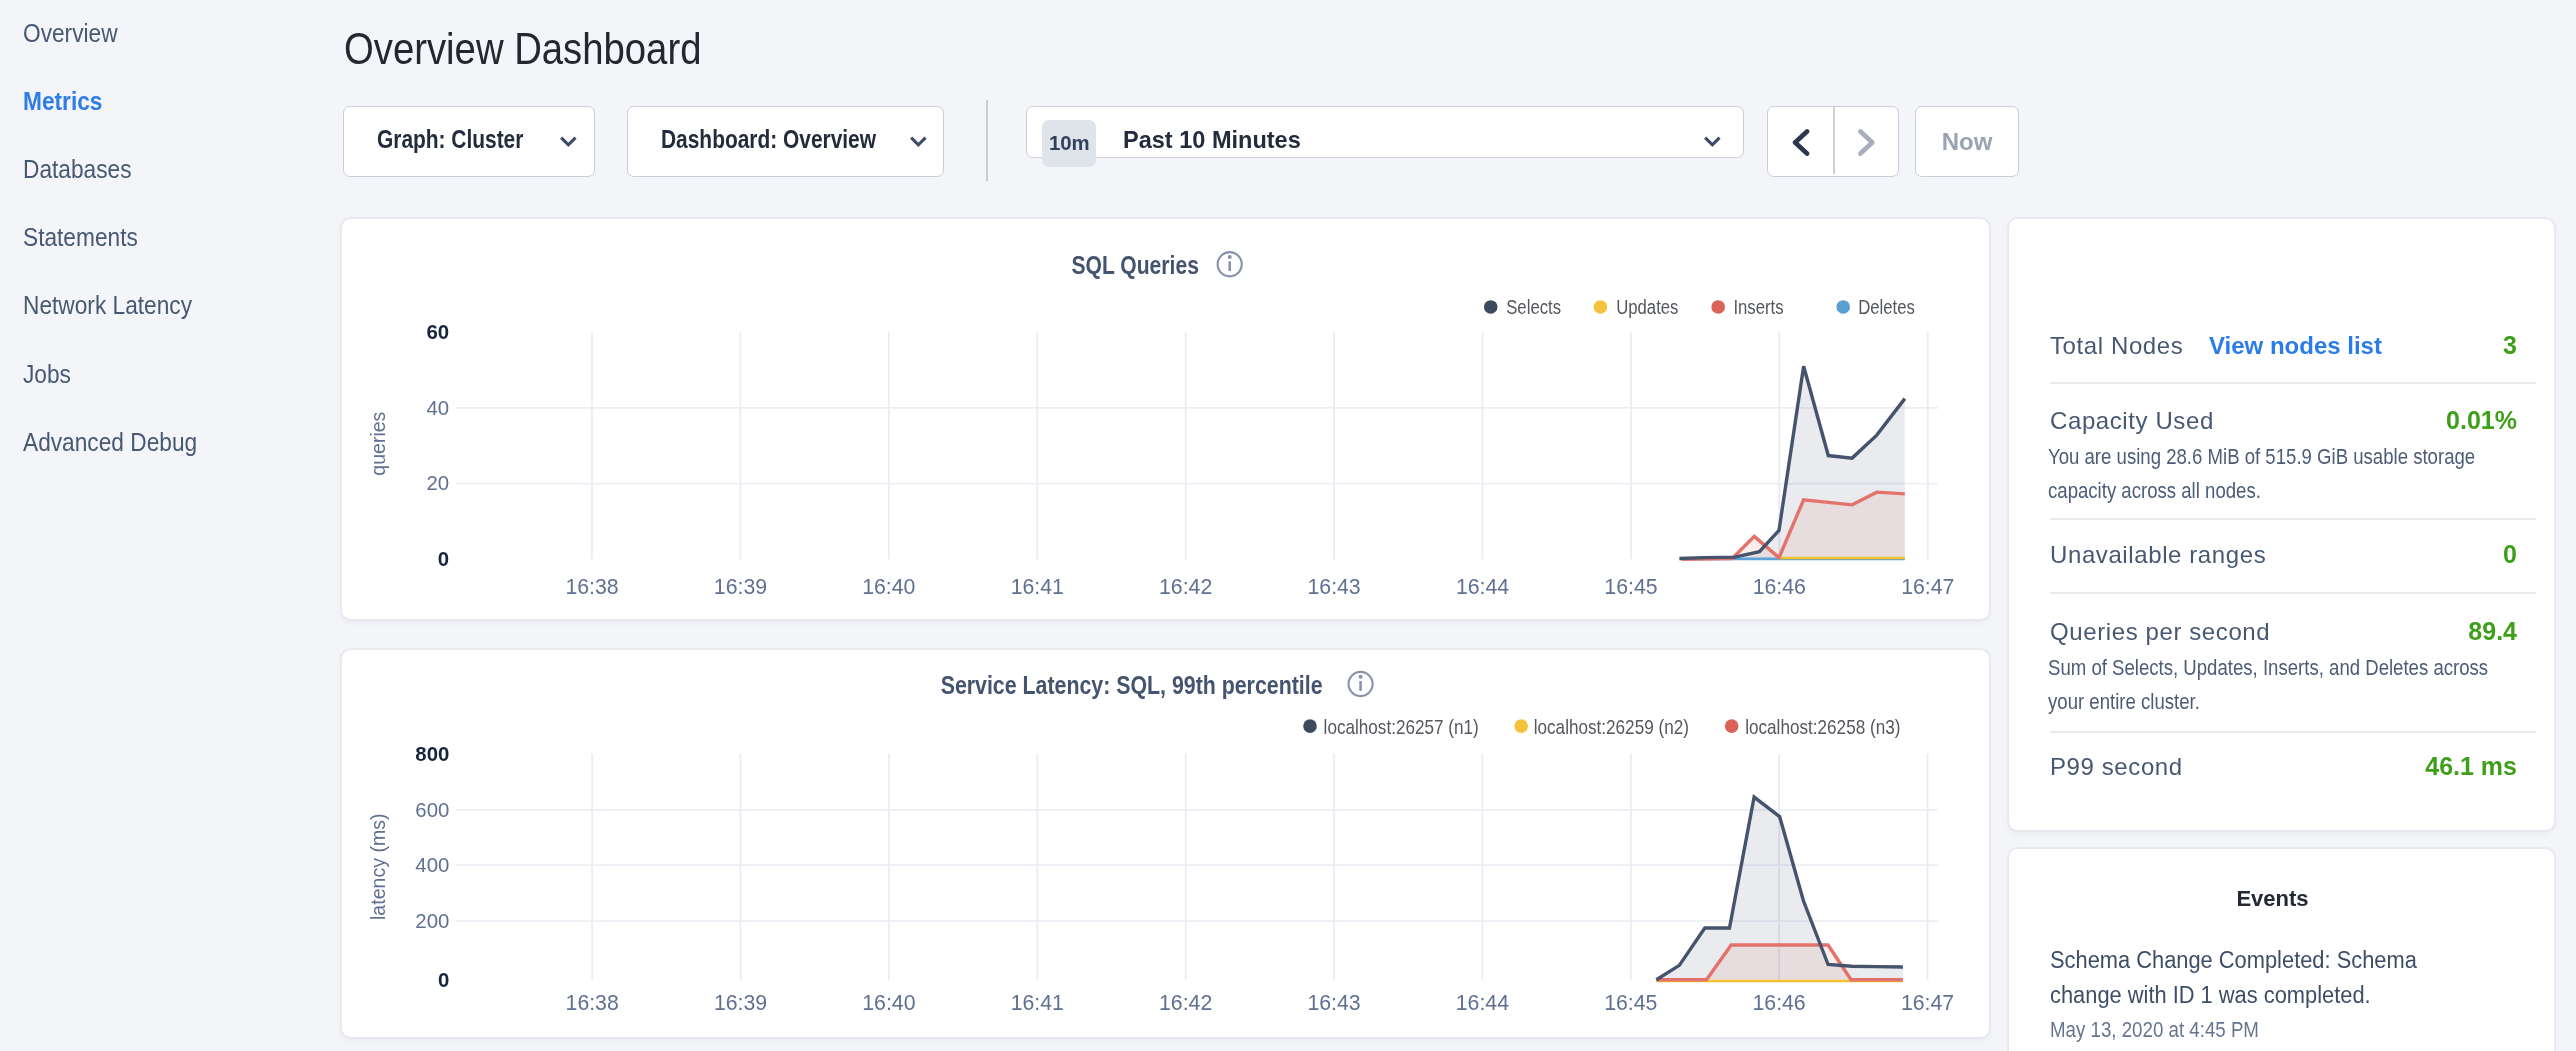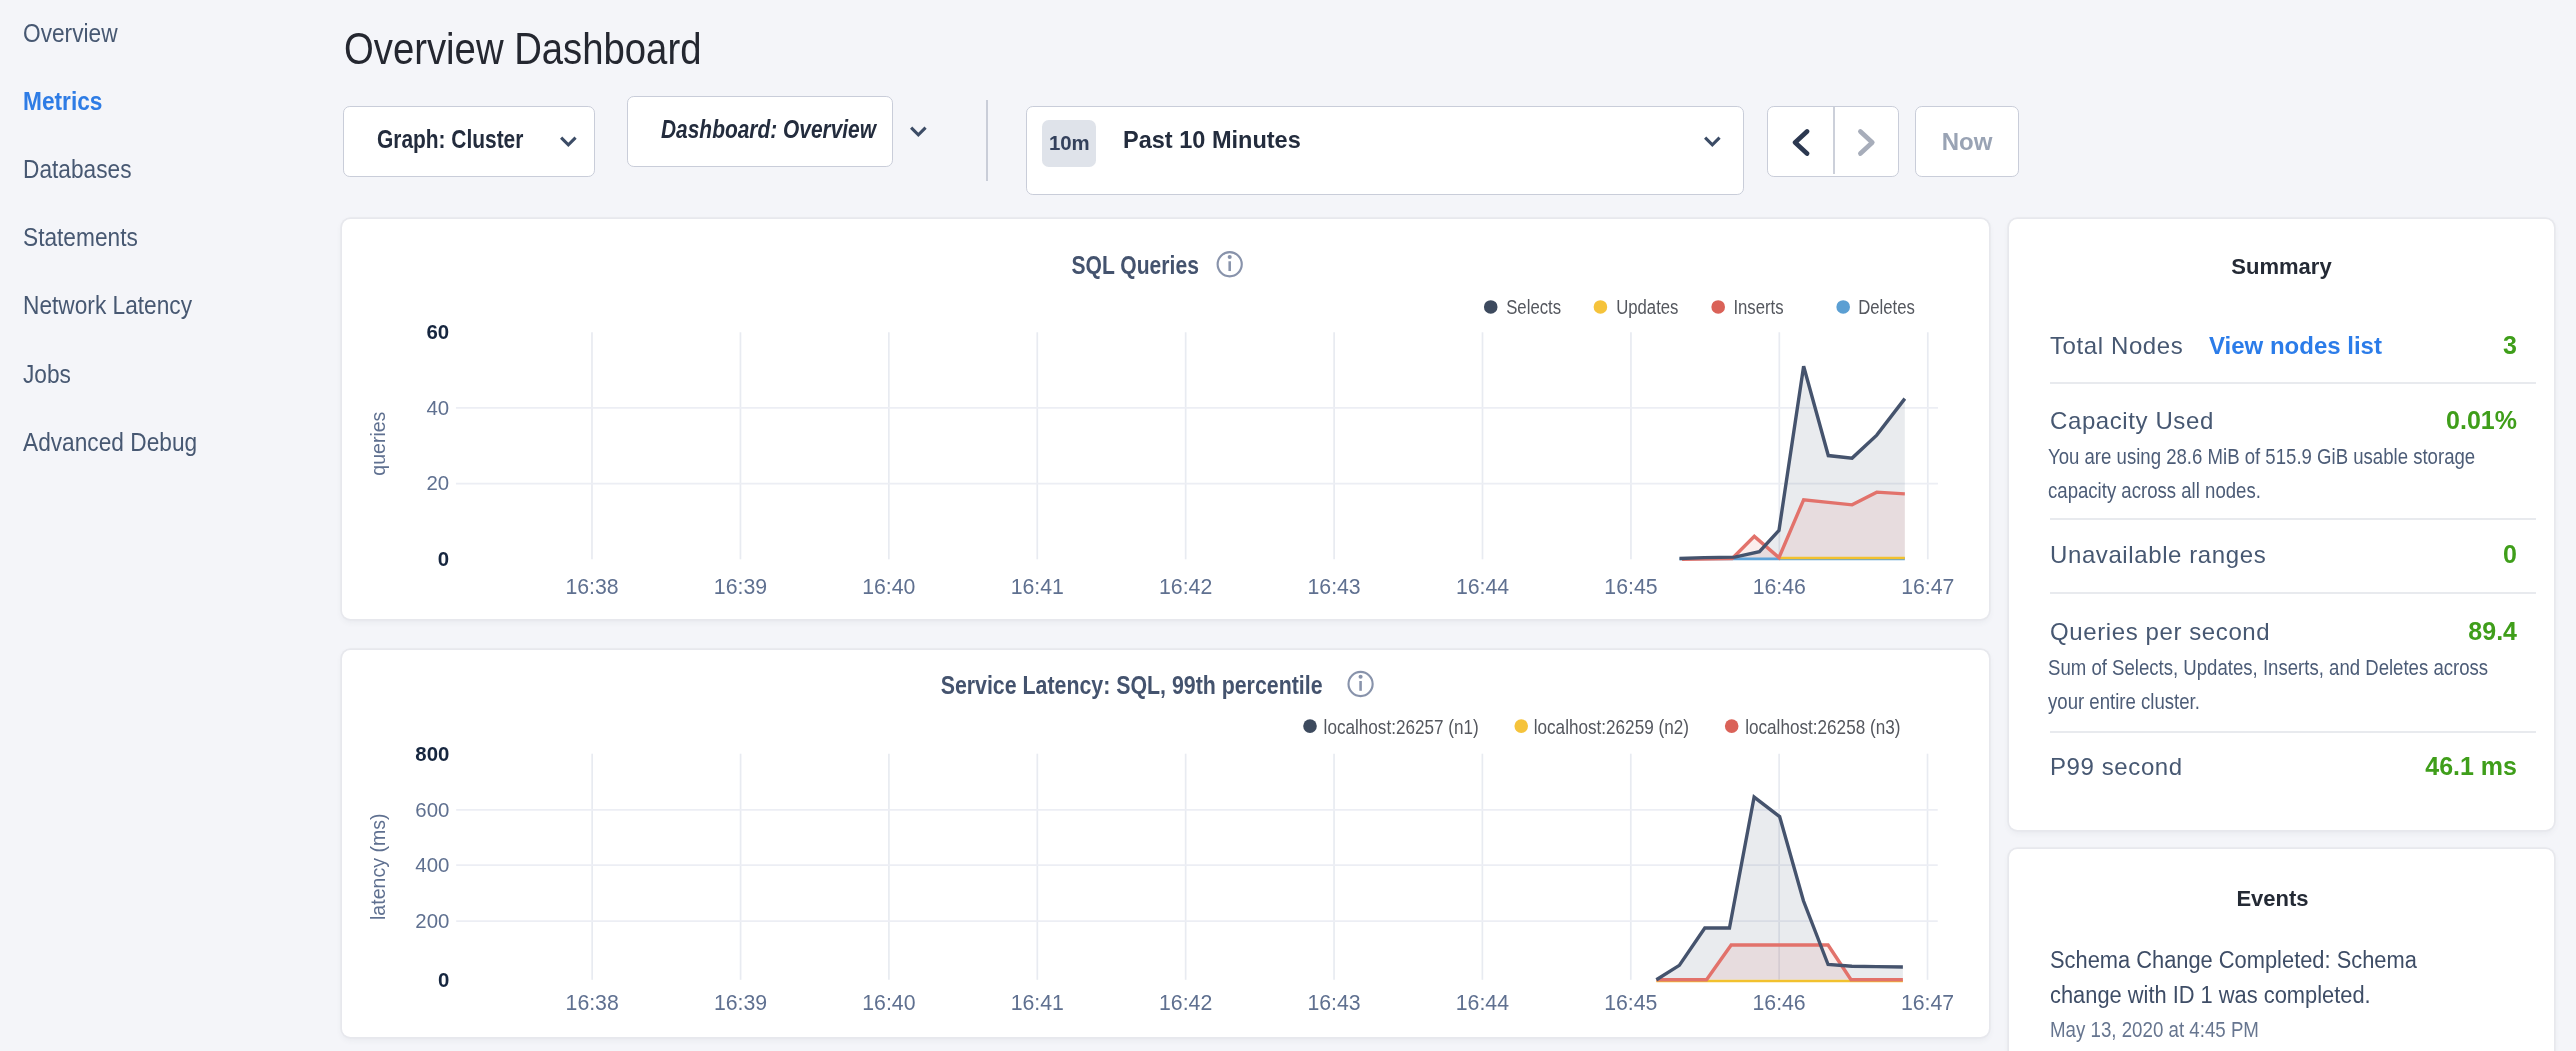--- a/index.html
+++ b/index.html
@@ -28,29 +28,29 @@
 <div class="abs nav" style="left:23px; top:428px;">Advanced Debug</div>
 
 <div class="abs" style="left:344px; top:24px; font-size:44px; color:#242730; transform:scaleX(0.87); transform-origin:0 0; white-space:nowrap;">Overview Dashboard</div>
 
 <div class="btn" style="left:343px; top:106px; width:252px; height:71px;">
   <span class="btntxt" style="position:absolute; left:33px; top:18px;">Graph: Cluster</span>
   <svg style="position:absolute; left:215px; top:28px;" width="18.7" height="12.8" viewBox="0 0 22 15">
       <path d="M2.5 3 L11 11.5 L19.5 3" fill="none" stroke="#3c4c66" stroke-width="3.6"></path>
     </svg>
 </div>
-<div class="btn" style="left:627px; top:96px; width:266px; height:71px;font-style:italic;">
+<div class="btn" style="left:627px; top:106px; width:317px; height:71px;">
   <span class="btntxt" style="position:absolute; left:33px; top:18px;">Dashboard: Overview</span>
   <svg style="position:absolute; left:281px; top:28px;" width="18.7" height="12.8" viewBox="0 0 22 15">
       <path d="M2.5 3 L11 11.5 L19.5 3" fill="none" stroke="#3c4c66" stroke-width="3.6"></path>
     </svg>
 </div>
 <div class="abs" style="left:986px; top:100px; width:1.7px; height:81px; background:#c9cdd8;"></div>
 
-<div class="btn" style="left:1026px; top:106px; width:718px; height:89px;">
+<div class="btn" style="left:1026px; top:106px; width:718px; height:52px;">
   <div class="abs" style="left:15.3px; top:12.8px; width:54px; height:47px; background:#dfe3ea; border-radius:6.8px; text-align:center; line-height:47px; font-size:20.4px; font-weight:bold; color:#34415c;">10m</div>
   <span class="abs" style="left:96px; top:18.7px; font-size:24px; font-weight:bold; color:#232c3d; transform:scaleX(0.98); transform-origin:0 0; white-space:nowrap;">Past 10 Minutes</span>
   <svg style="position:absolute; left:676px; top:28px;" width="18.7" height="12.8" viewBox="0 0 22 15">
       <path d="M2.5 3 L11 11.5 L19.5 3" fill="none" stroke="#3c4c66" stroke-width="3.6"></path>
     </svg>
 </div>
 
 <div class="btn" style="left:1767px; top:106px; width:132px; height:71px;">
   <div class="abs" style="left:65px; top:0; width:1.7px; height:67px; background:#ccd0da;"></div>
   <svg class="abs" style="left:22px; top:21px;" width="20.4" height="29" viewBox="0 0 24 34">
@@ -189,21 +189,20 @@
         <text transform="translate(1154.5,99) scale(0.84,1)">localhost:26257 (n1)</text>
     <circle cx="1387" cy="89.5" r="8" fill="#f5c33b"></circle>
         <text transform="translate(1401.7,99) scale(0.84,1)">localhost:26259 (n2)</text>
     <circle cx="1634.6" cy="89.5" r="8" fill="#da6258"></circle>
         <text transform="translate(1650.5,99) scale(0.84,1)">localhost:26258 (n3)</text>
   </g>
 </svg>
 </div>
 
 <div class="card" style="left:2009px; top:219px; width:545px; height:611px;">
-  <div class="abs" style="left:0; top:35px; width:545px; text-align:center; font-size:22px; font-weight:bold; color:#242a35;">Summary</div>
 
   <div class="abs slab" style="left:41px; top:113px;">Total Nodes</div>
   <div class="abs" style="left:200px; top:113px; font-size:24px; font-weight:bold; color:#2b7ce9; transform:scaleX(1); transform-origin:0 0; white-space:nowrap;">View nodes list</div>
   <div class="abs sval" style="right:37px; top:112px;">3</div>
   <div class="abs sdiv" style="top:163px;"></div>
 
   <div class="abs slab" style="left:41px; top:188px;">Capacity Used</div>
   <div class="abs sval" style="right:37px; top:187px;">0.01%</div>
   <div class="abs ssub" style="left:39px; top:221px;">You are using 28.6 MiB of 515.9 GiB usable storage<br>capacity across all nodes.</div>
   <div class="abs sdiv" style="top:299px;"></div>

